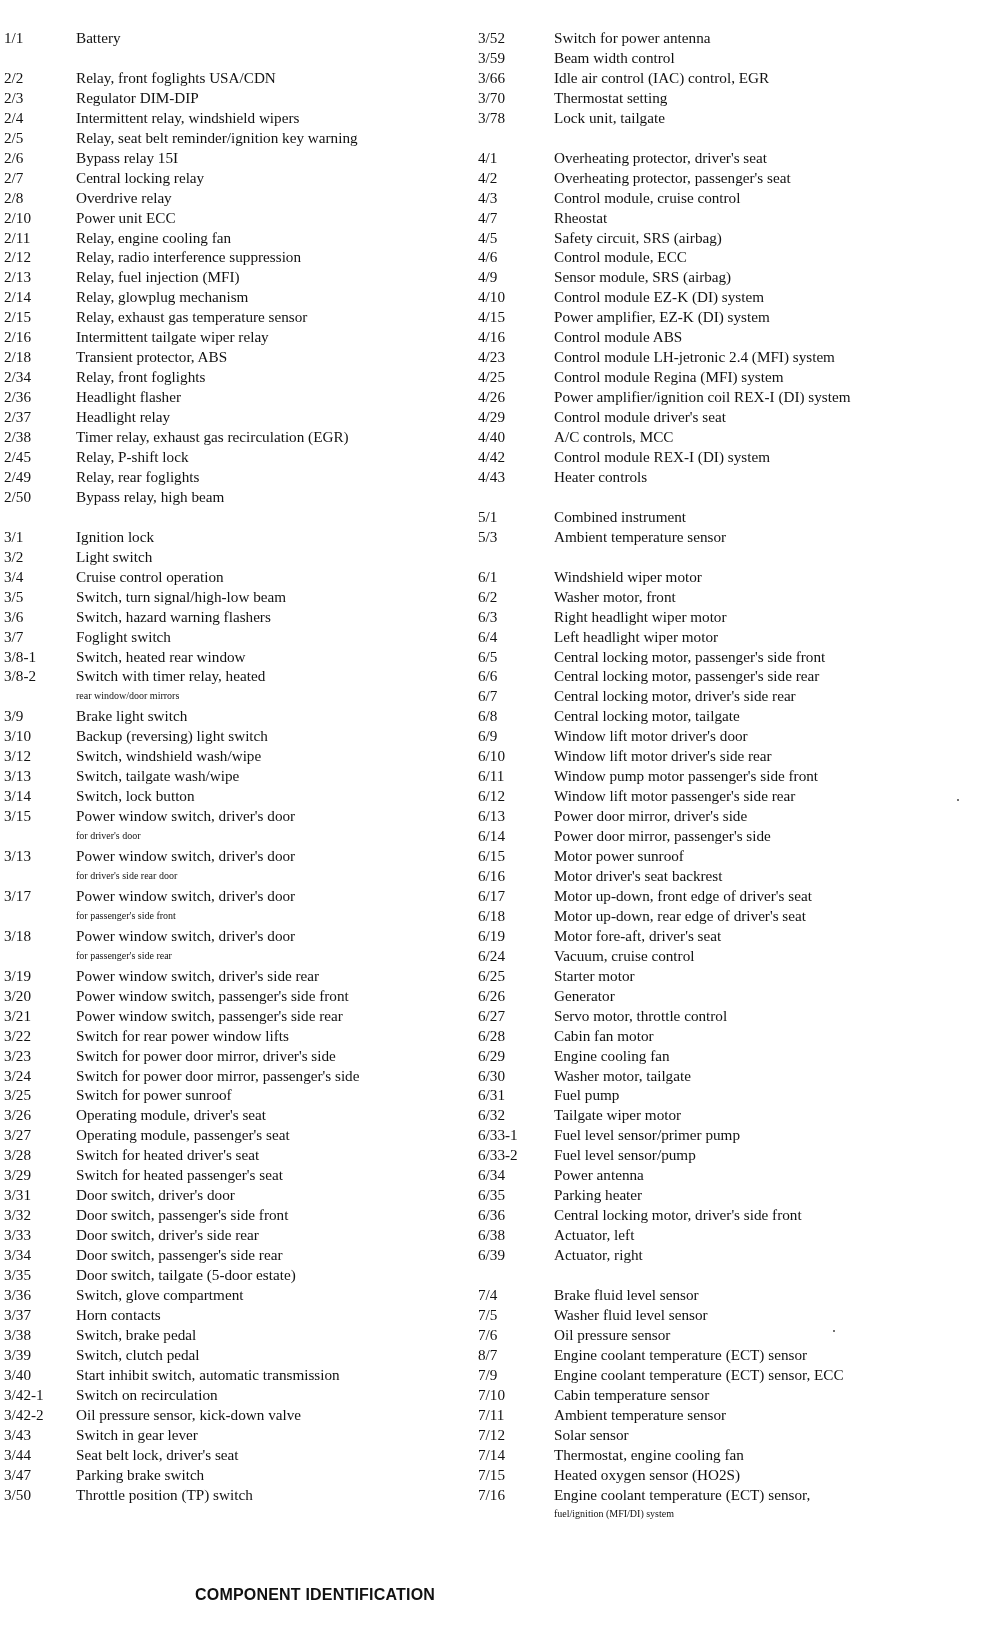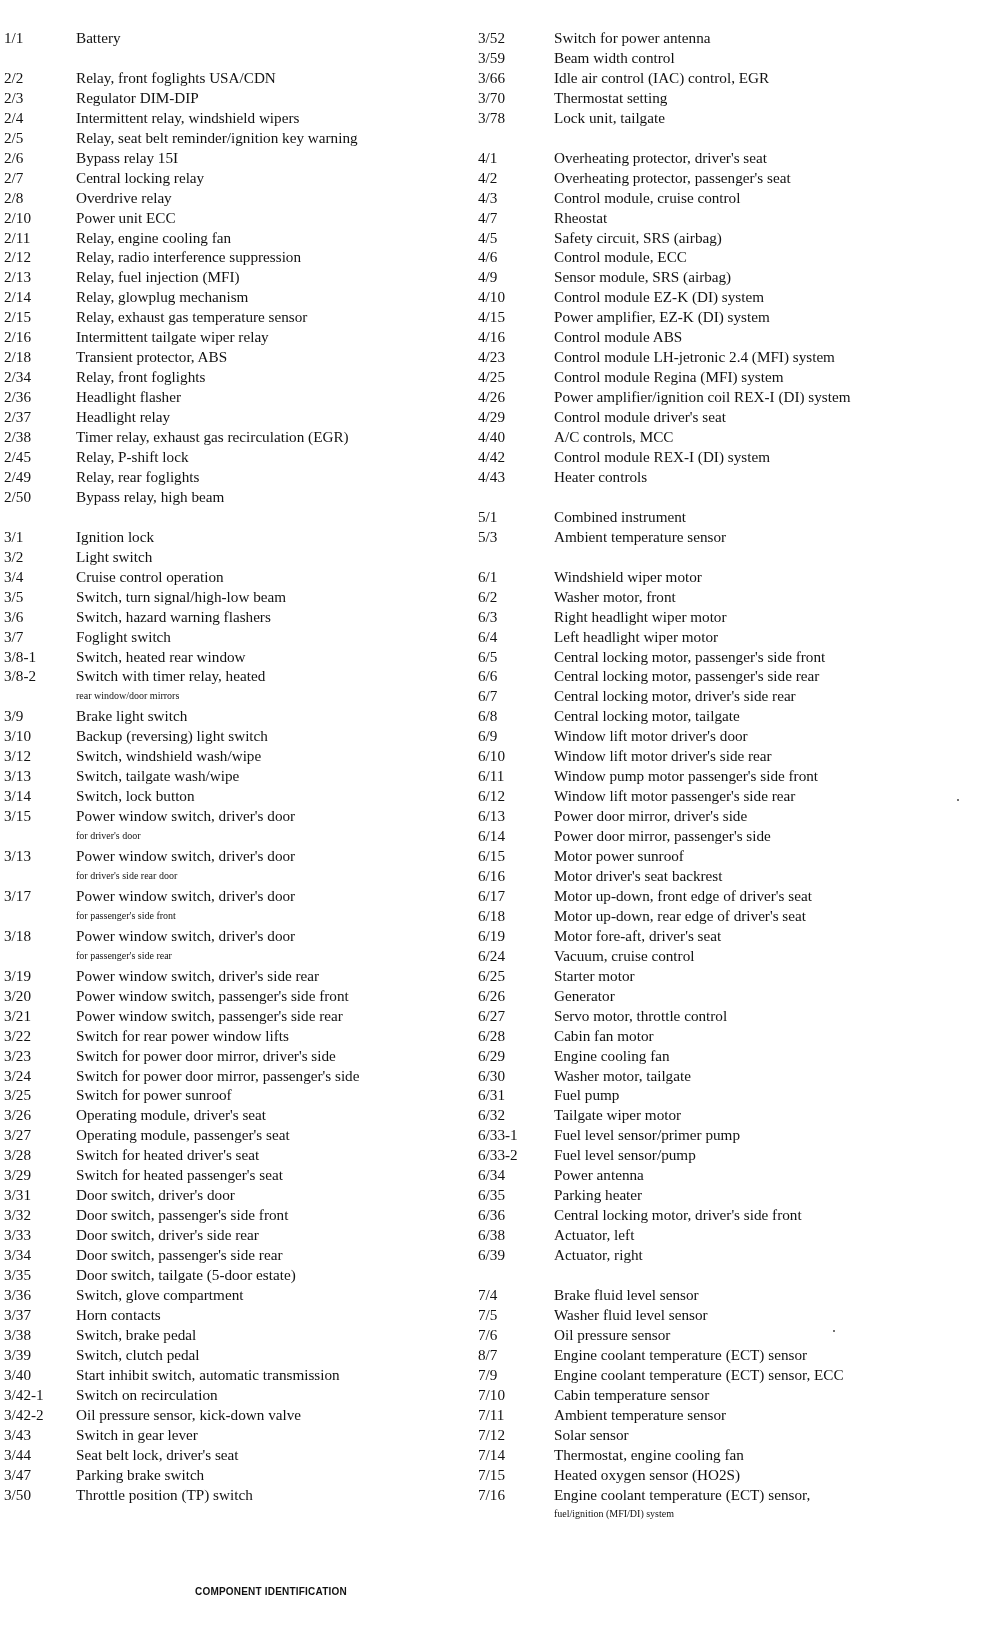--- a/index.html
+++ b/index.html
@@ -73,21 +73,21 @@
   .cont .code { width: 72px; flex: 0 0 72px; }
   .col-right .cont .code { width: 76px; flex: 0 0 76px; }
   .gap {
     height: 19.95px;
   }
   .footer {
     position: absolute;
     left: 195px;
     top: 1586px;
     font-family: "Liberation Sans", sans-serif;
-    font-size: 10px;
+    font-size: 16px;
     font-weight: bold;
     letter-spacing: 0.2px;
     color: #111111;
   }
   .speck {
     position: absolute;
     width: 2px;
     height: 2px;
     background: #444;
     border-radius: 50%;

